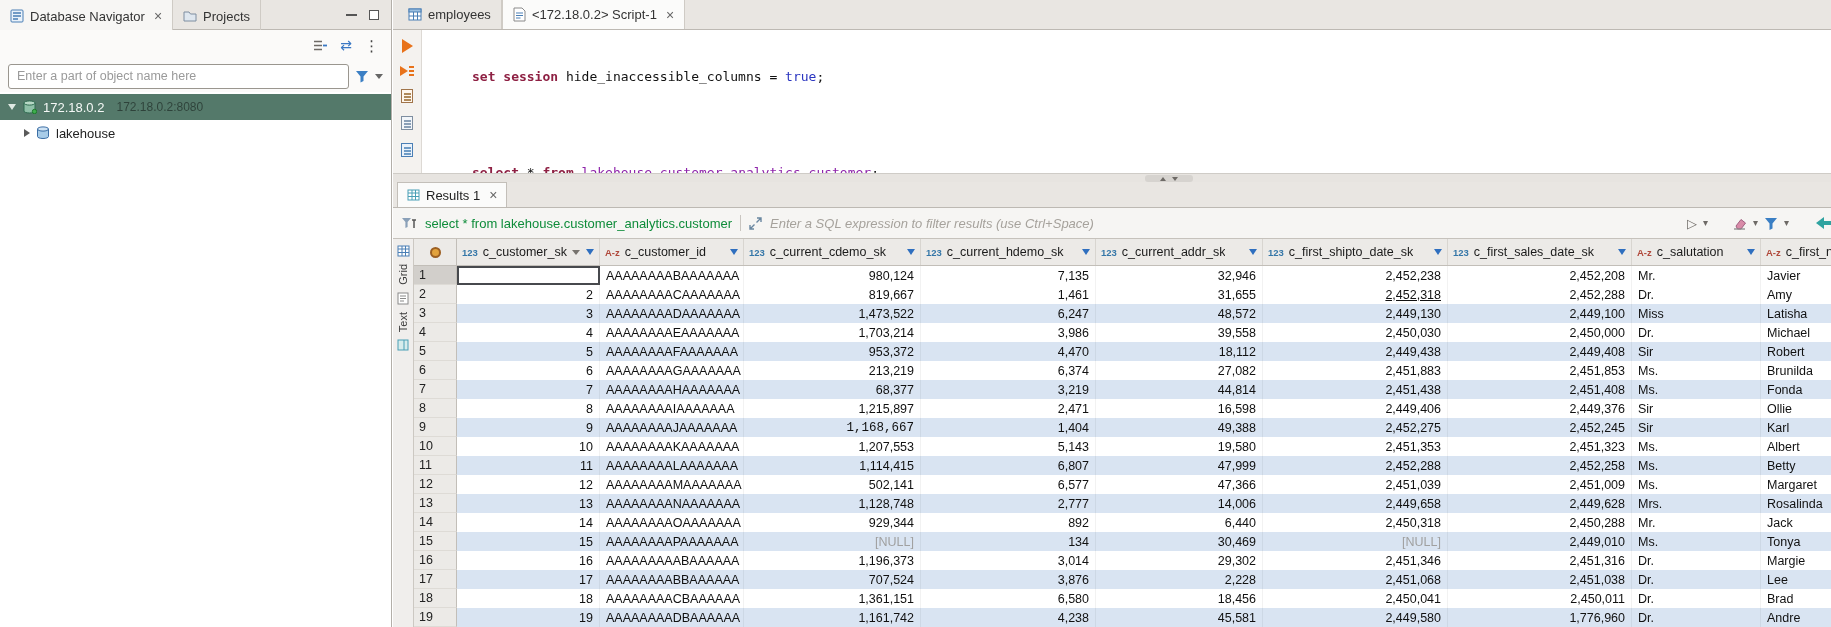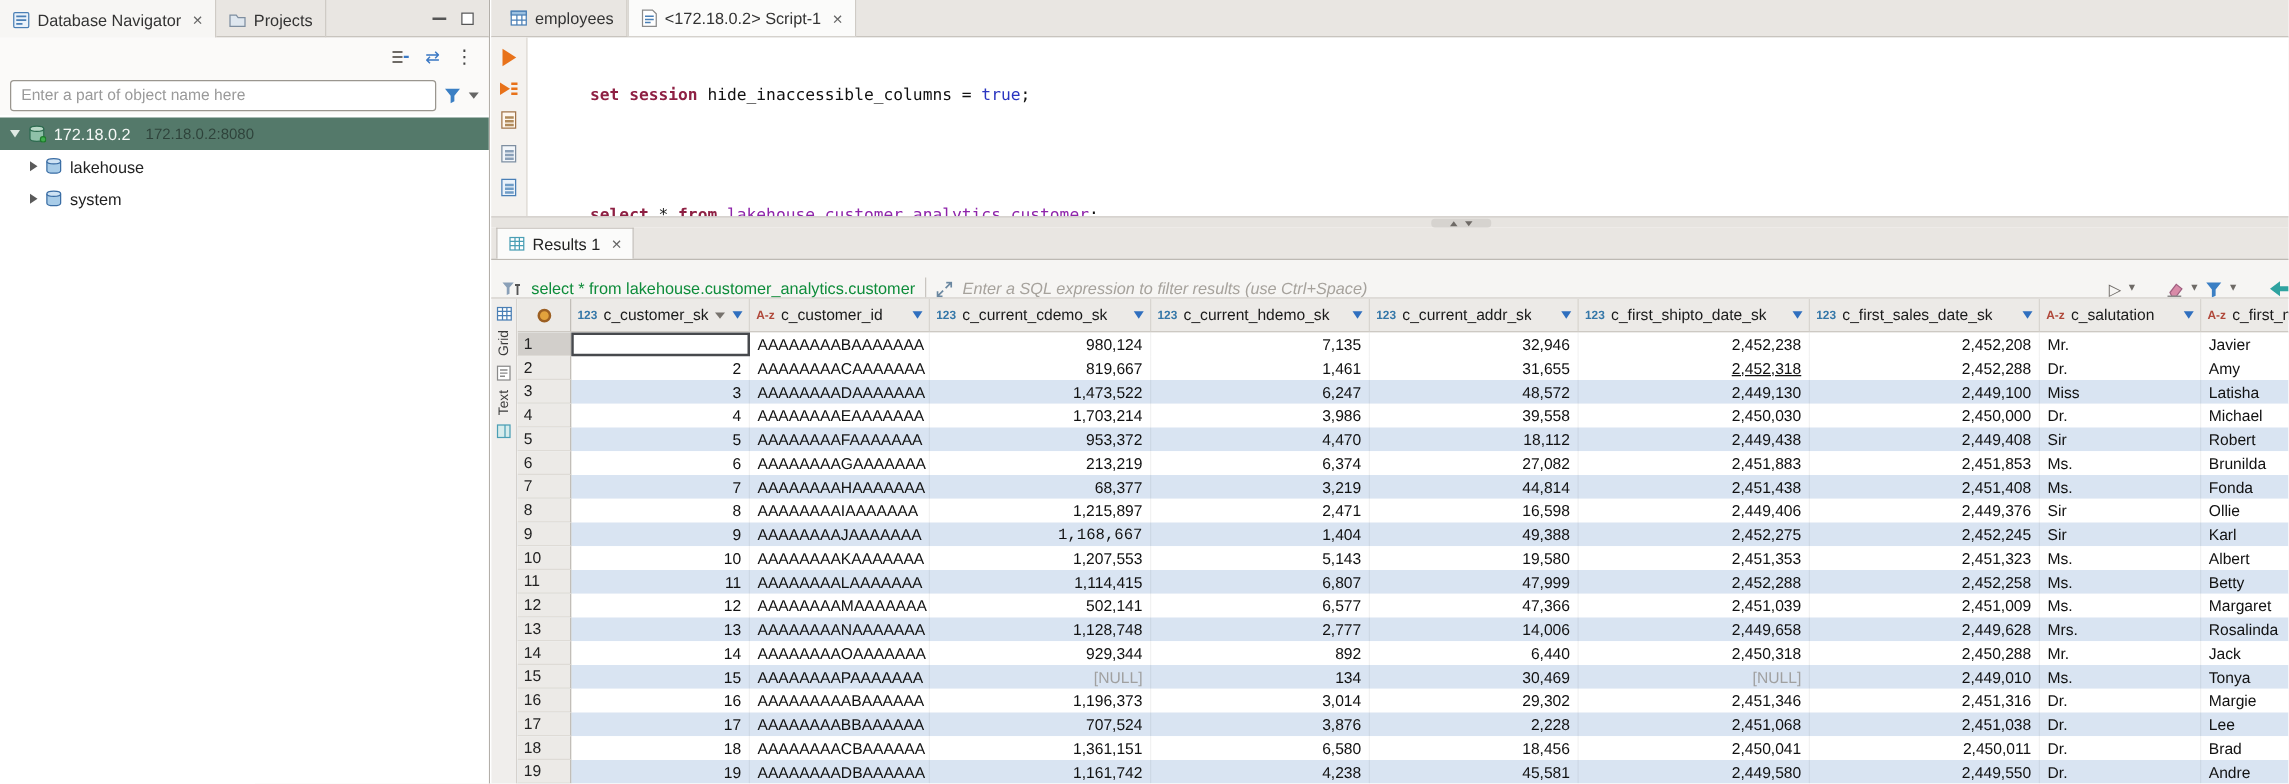--- a/index.html
+++ b/index.html
@@ -58,21 +58,21 @@
   .pln { color:#111; }
 
   .sash { height:9px; flex:0 0 9px; background:#e7e4e0; border-top:1px solid #cfccc7; position:relative; }
   .sash-handle { position:absolute; left:752px; top:1px; width:48px; height:7px; background:#d6d3cf; border-radius:3px; display:flex; align-items:center; justify-content:center; gap:6px; }
   .sash-handle .up { width:0;height:0;border-left:3.5px solid transparent;border-right:3.5px solid transparent;border-bottom:4px solid #6e6a66; }
   .sash-handle .dn { width:0;height:0;border-left:3.5px solid transparent;border-right:3.5px solid transparent;border-top:4px solid #6e6a66; }
 
   .results-tabbar { height:26px; flex:0 0 26px; display:flex; background:#e9e6e2; border-bottom:1px solid #bdb9b3; padding-left:4px; align-items:stretch; }
   .rtab { display:flex; align-items:center; gap:6px; padding:0 9px; background:#fbfbfa; border:1px solid #c3bfb9; border-bottom:none; }
 
-  .filterbar { height:31px; flex:0 0 31px; background:#f6f5f3; border-bottom:1px solid #c6c2bc; display:flex; align-items:flex-end; padding:0 8px; gap:8px; overflow:hidden; }
+  .filterbar { height:31px; flex:0 0 31px; background:#f6f5f3; border-bottom:1px solid #c6c2bc; display:flex; align-items:center; padding:0 8px; gap:8px; overflow:hidden; }
   .query { color:#0e8c3a; white-space:nowrap; }
   .vsep { width:1px; height:16px; background:#c9c5c0; }
   .ph { font-style:italic; color:#a6a29c; white-space:nowrap; }
   .fb-right { margin-left:auto; display:flex; align-items:center; gap:6px; flex:0 0 auto; }
   .glyph-btn { color:#6e6a66; font-size:13px; line-height:1; }
   .spacer12 { width:12px; } .spacer18 { width:14px; }
 
   .results-body { flex:1; display:flex; overflow:hidden; background:#fff; }
   .presentation-strip { width:21px; flex:0 0 21px; background:#f0eeec; border-right:1px solid #ccc8c2; display:flex; flex-direction:column; align-items:center; padding-top:6px; gap:7px; }
   .vlabel { writing-mode:vertical-rl; transform:rotate(180deg); font-size:11px; color:#3a3a3a; }
@@ -166,30 +166,20 @@
       </div>
       <div class="tree-row child">
         <span class="tri-right"></span>
         <span>
           <svg width="14" height="14" viewBox="0 0 14 14">
               <path d="M1.5 3v7.5c0 1.1 2.3 2 5.5 2s5.5-.9 5.5-2V3" fill="#a8cce8" stroke="#3b6ea5"></path>
               <ellipse cx="7" cy="3" rx="5.5" ry="2.1" fill="#cfe3f4" stroke="#3b6ea5"></ellipse>
             </svg>
         </span>
         <span>lakehouse</span>
-      </div>
-      <div class="tree-row child">
-        <span class="tri-right"></span>
-        <span>
-          <svg width="14" height="14" viewBox="0 0 14 14">
-              <path d="M1.5 3v7.5c0 1.1 2.3 2 5.5 2s5.5-.9 5.5-2V3" fill="#a8cce8" stroke="#3b6ea5"></path>
-              <ellipse cx="7" cy="3" rx="5.5" ry="2.1" fill="#cfe3f4" stroke="#3b6ea5"></ellipse>
-            </svg>
-        </span>
-        <span>system</span>
       </div>
     </div>
   </aside>
 
   <div class="main-area">
 
     <div class="editor-tabbar">
       <div class="etab">
         <span>
           <svg width="14" height="13" viewBox="0 0 14 13">
@@ -586,21 +576,21 @@
             <div class="g-cell" style="width: 150px;">Brad</div>
           </div>
           <div class="g-row alt">
             <div class="rownum">19</div>
             <div class="g-cell num" style="width: 143px;">19</div>
             <div class="g-cell" style="width: 144px;">AAAAAAAADBAAAAAA</div>
             <div class="g-cell num" style="width: 177px;">1,161,742</div>
             <div class="g-cell num" style="width: 175px;">4,238</div>
             <div class="g-cell num" style="width: 167px;">45,581</div>
             <div class="g-cell num" style="width: 185px;">2,449,580</div>
-            <div class="g-cell num" style="width: 184px;">2,449,550</div>
+            <div class="g-cell num" style="width: 184px;">1,776,960</div>
             <div class="g-cell" style="width: 129px;">Dr.</div>
             <div class="g-cell" style="width: 150px;">Andre</div>
           </div>
         </div>
     </div>
 
   </div>
 </div>
 
 </body></html>

